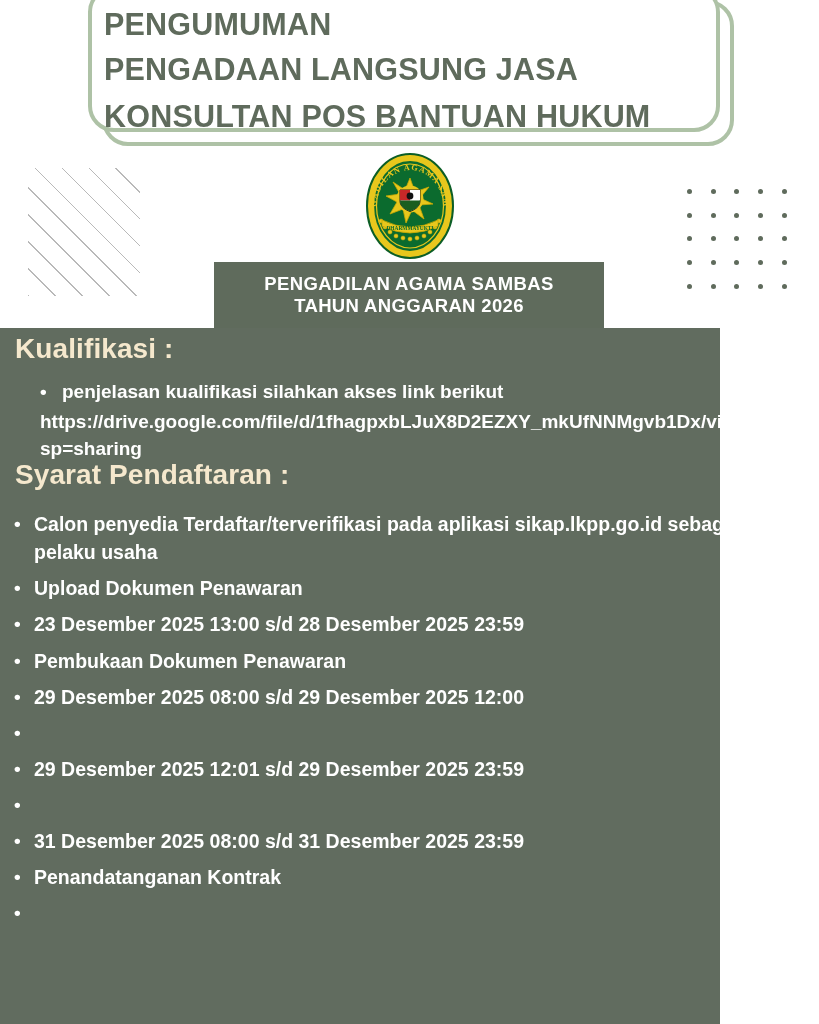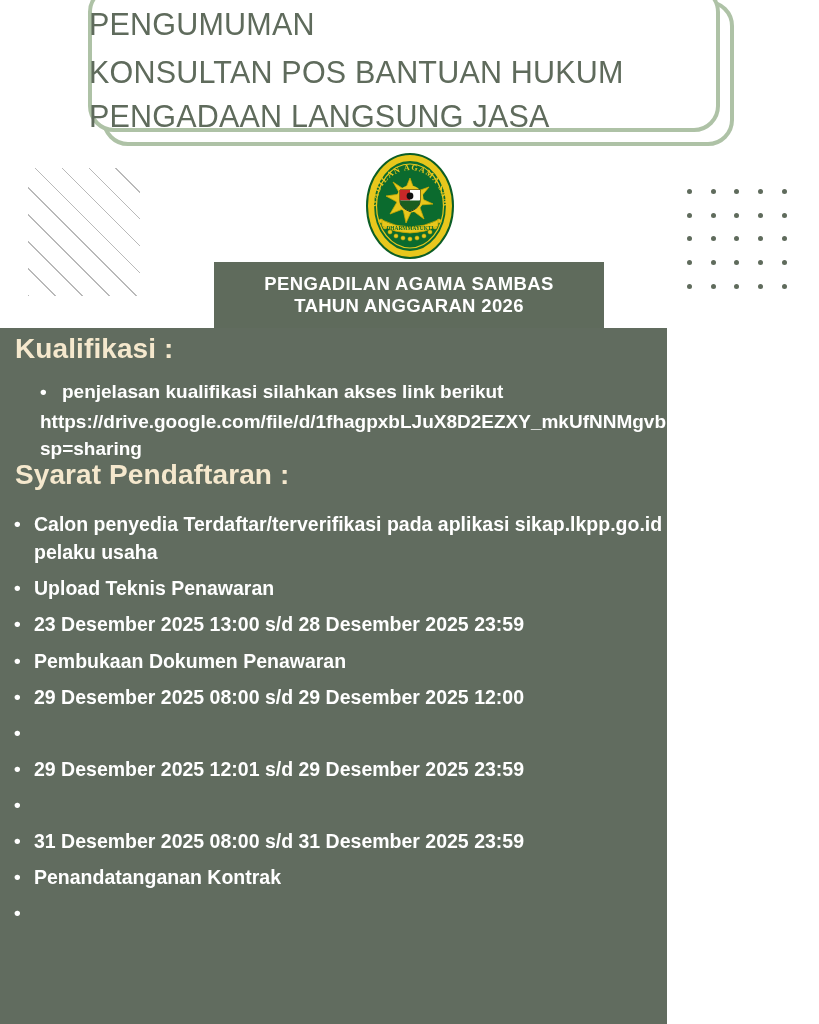--- a/index.html
+++ b/index.html
@@ -48,26 +48,26 @@
     top: 0;
     width: 100%;
     height: 100%;
     box-sizing: border-box;
     border: 4px solid #aec2a6;
     border-radius: 26px;
     background: #ffffff;
   }
   .title-text {
     position: absolute;
-    left: 1px;
+    left: 16px;
     top: 16px;
     right: 4px;
     color: #5f6b5c;
     font-family: "Liberation Sans", sans-serif;
-    font-weight: normal;
+    font-weight: bold;
     font-size: 30.5px;
     line-height: 1.46;
     letter-spacing: 0.2px;
     white-space: nowrap;
   }
   .title-line { display: block; }
   .title-line.l3 { margin-top: 3px; }
 
   
   .deco-diagonals {
@@ -135,21 +135,21 @@
     font-size: 18.5px;
     letter-spacing: 0.35px;
     line-height: 1.1;
   }
 
   
   .body-panel {
     position: absolute;
     left: 0;
     top: 328px;
-    width: 667px;
+    width: 720px;
     height: 696px;
     background: #616c5f;
   }
 
   .section-heading {
     color: #f5e8cd;
     font-family: "Liberation Sans", sans-serif;
     font-weight: bold;
     letter-spacing: 0.1px;
   }
@@ -224,22 +224,22 @@
 </head>
 <body>
 
 <div id="poster">
 
   <div class="title-block">
     <div class="title-box-back"></div>
     <div class="title-box-front"></div>
     <div class="title-text">
       <span class="title-line l1">PENGUMUMAN</span>
+      <span class="title-line l2">PENGADAAN LANGSUNG JASA</span>
       <span class="title-line l3">KONSULTAN POS BANTUAN HUKUM</span>
-      <span class="title-line l2">PENGADAAN LANGSUNG JASA</span>
     </div>
   </div>
 
   <div class="deco-diagonals"></div>
 
   <div class="deco-dots">
     <i></i>
       <i></i>
       <i></i>
       <i></i>
@@ -333,21 +333,21 @@
 
     <div class="section-heading syarat-head">Syarat Pendaftaran :</div>
 
     <ul class="syarat-list">
       <li>
           <span class="dot">•</span>
           <span class="txt">Calon penyedia Terdaftar/terverifikasi pada aplikasi sikap.lkpp.go.id sebagai pelaku usaha</span>
         </li>
       <li>
           <span class="dot">•</span>
-          <span class="txt">Upload Teknis Penawaran</span>
+          <span class="txt">Upload Dokumen Penawaran</span>
         </li>
       <li>
           <span class="dot">•</span>
           <span class="txt">23 Desember 2025 13:00 s/d 28 Desember 2025 23:59</span>
         </li>
       <li>
           <span class="dot">•</span>
           <span class="txt">Pembukaan Dokumen Penawaran</span>
         </li>
       <li>

